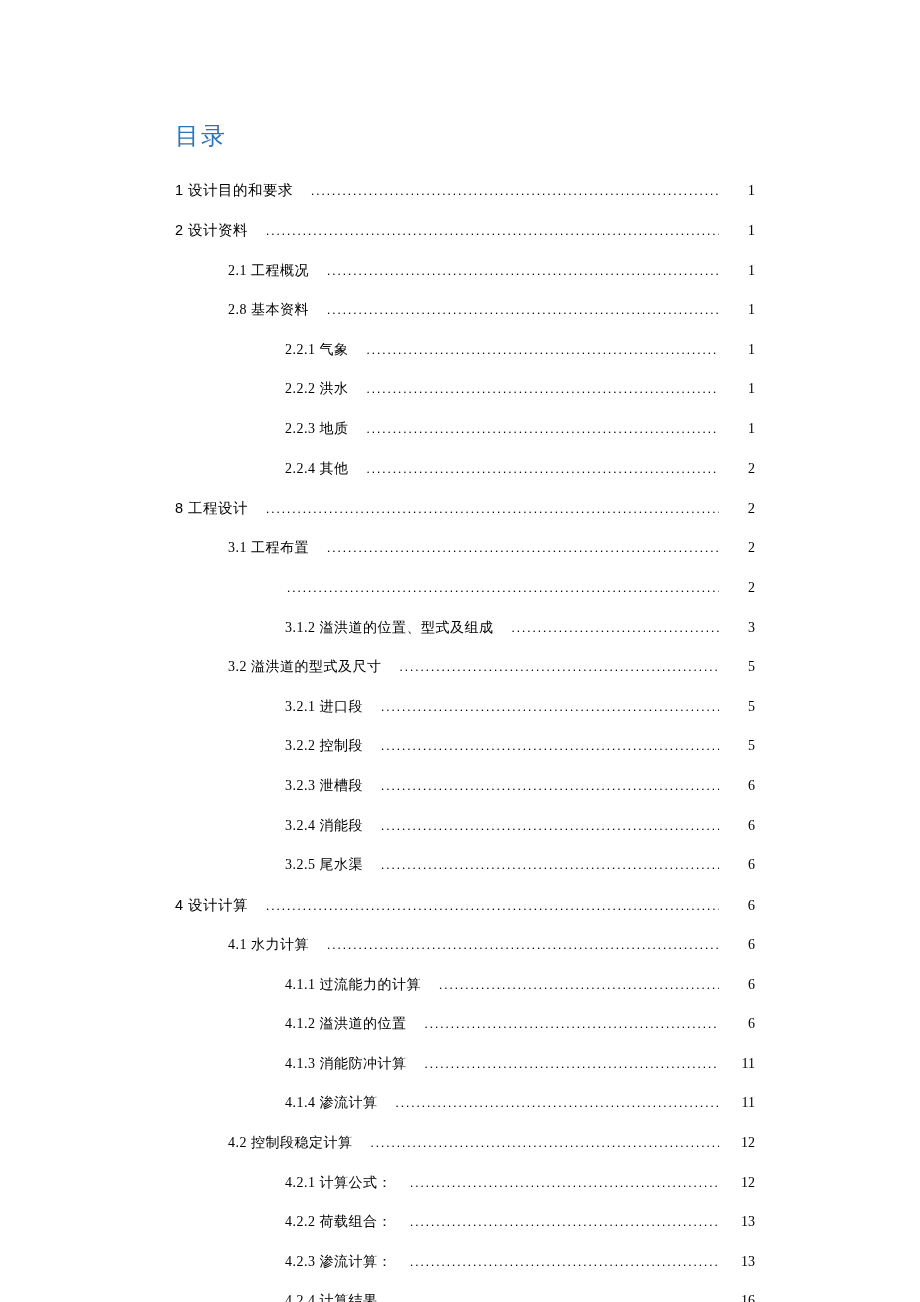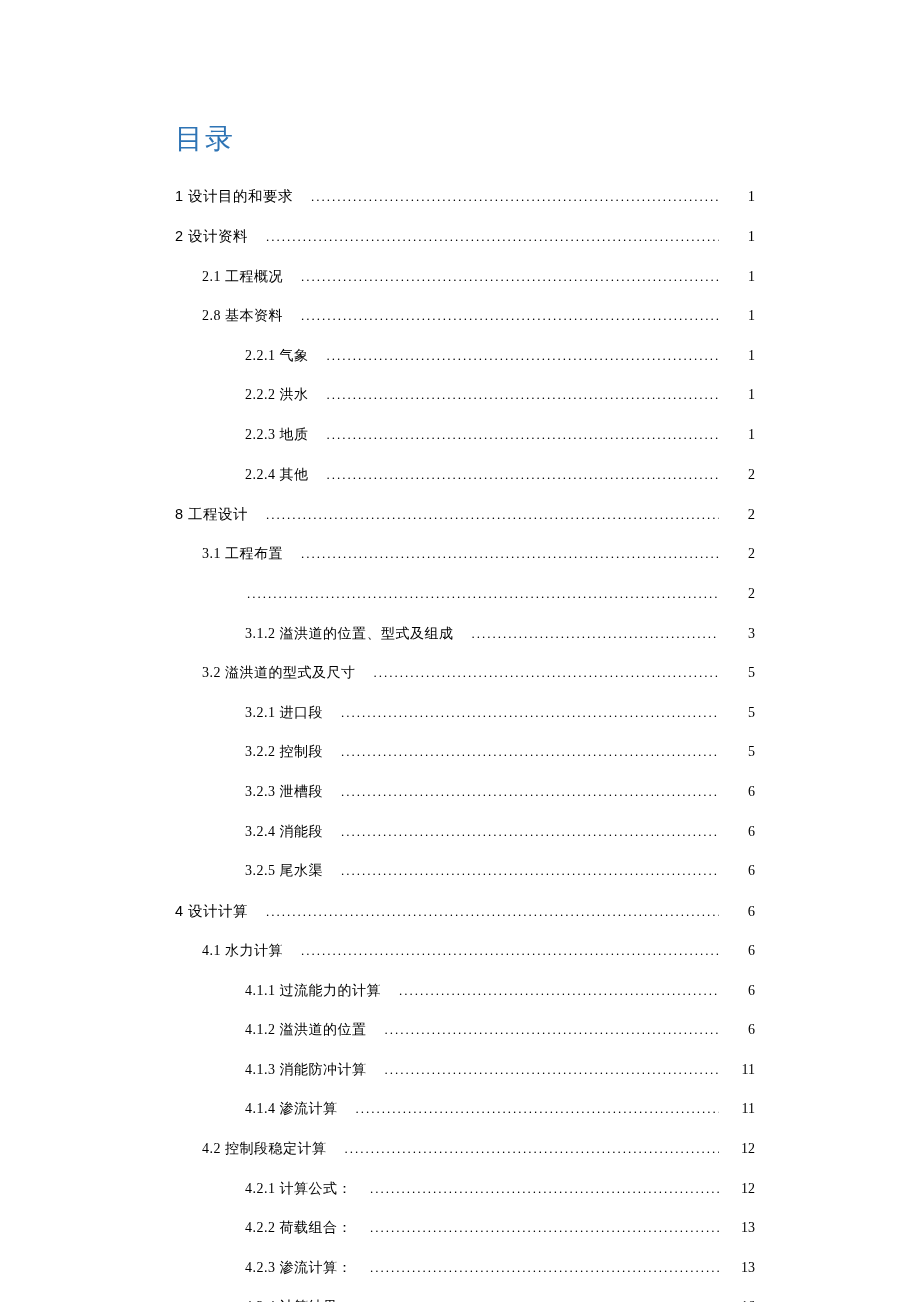--- a/index.html
+++ b/index.html
@@ -12,44 +12,44 @@
       font-family: "SimSun", "宋体", serif;
       width: 920px;
       height: 1302px;
       position: relative;
     }
     .page {
       padding: 120px 165px 100px 175px;
     }
     .toc-title {
       color: #2e74b5;
-      font-size: 28px;
+      font-size: 24px;
       font-weight: normal;
       font-family: "SimHei", "黑体", sans-serif;
       margin-bottom: 28px;
       letter-spacing: 2px;
     }
     .toc-entry {
       display: flex;
       align-items: baseline;
       font-size: 14px;
       color: #000;
       margin-bottom: 20px;
       line-height: 1.4;
       gap: 16px;
     }
     .toc-entry.level-0 {
       margin-left: 0;
       font-size: 14.5px;
     }
     .toc-entry.level-1 {
-      margin-left: 27px;
+      margin-left: 53px;
     }
     .toc-entry.level-2 {
-      margin-left: 70px;
+      margin-left: 110px;
     }
     .toc-label {
       white-space: nowrap;
       letter-spacing: 0.5px;
     }
     .toc-leader {
       flex: 1;
       overflow: hidden;
       white-space: nowrap;
       letter-spacing: 2px;

